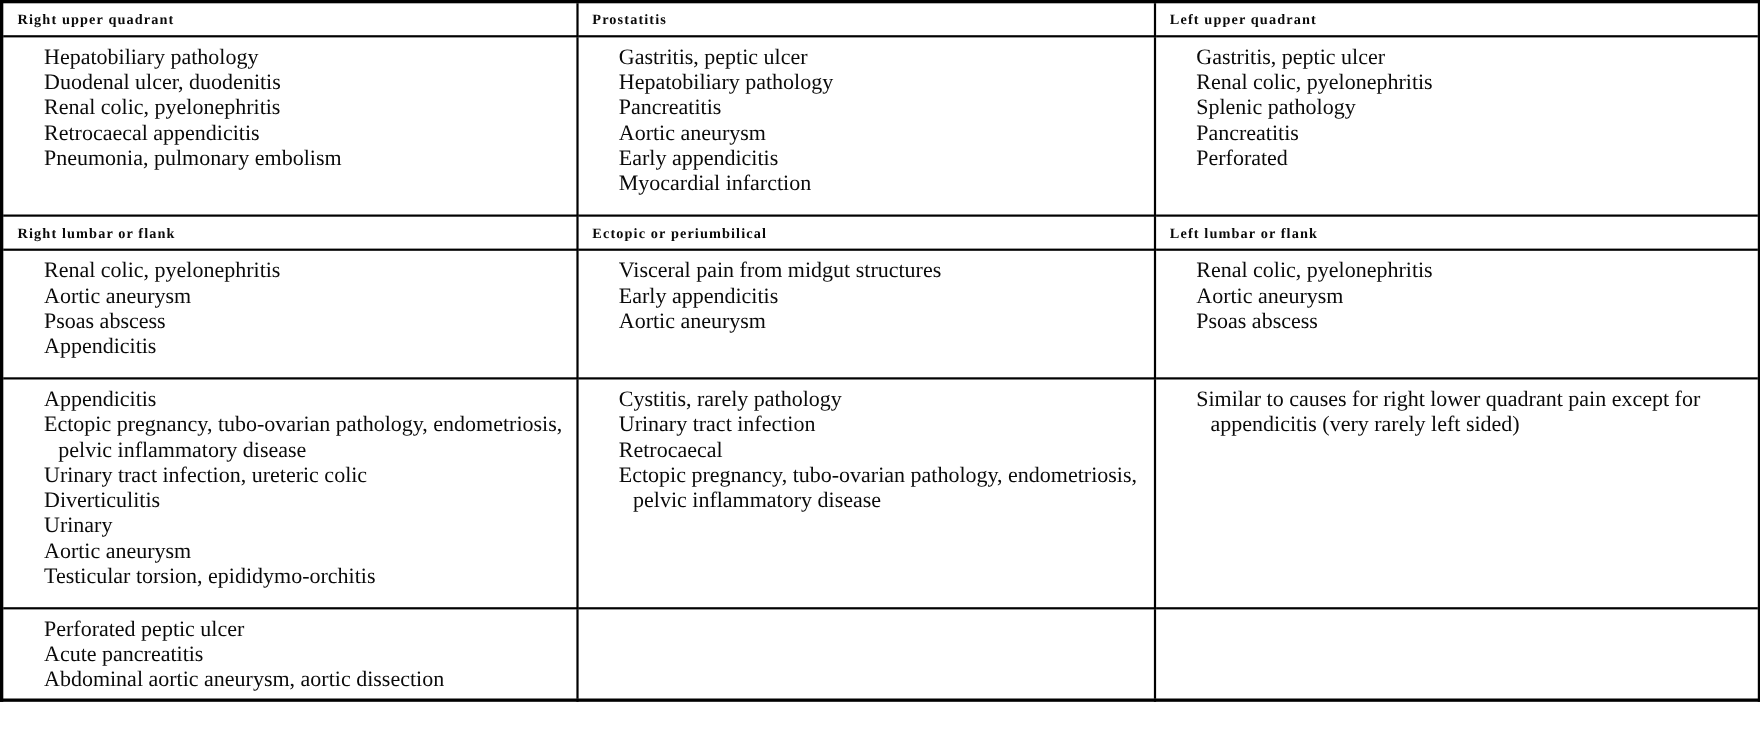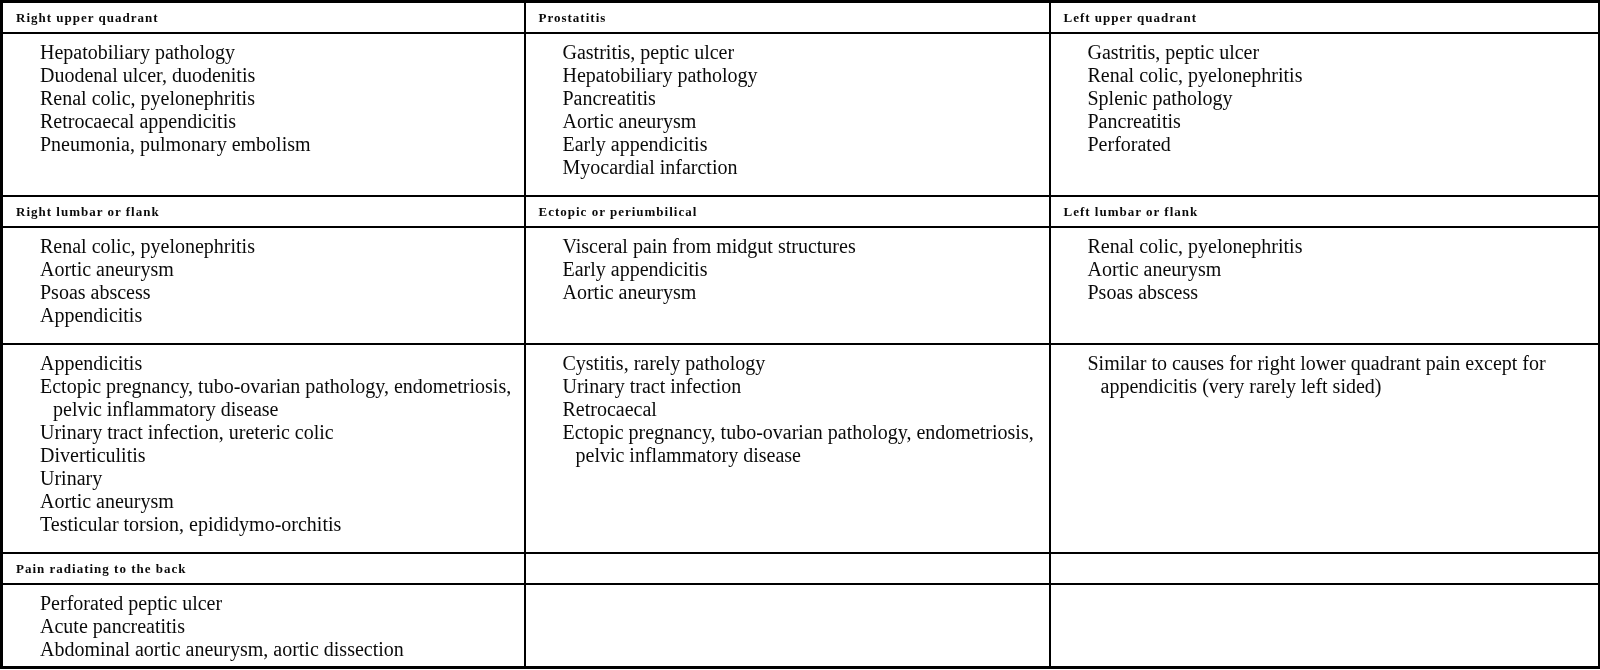--- a/index.html
+++ b/index.html
@@ -132,25 +132,20 @@
         <div class="item">Cystitis, rarely pathology</div>
         <div class="item">Urinary tract infection</div>
         <div class="item">Retrocaecal</div>
         <div class="item">Ectopic pregnancy, tubo-ovarian pathology, endometriosis, pelvic inflammatory disease</div>
       </td>
       <td>
         <div class="item">Similar to causes for right lower quadrant pain except for appendicitis (very rarely left sided)</div>
       </td>
     </tr>
 
-    <tr class="header-row">
-      <td>Pain radiating to the back</td>
-      <td></td>
-      <td></td>
-    </tr>
     <tr class="body-row body-r4">
       <td>
         <div class="item">Perforated peptic ulcer</div>
         <div class="item">Acute pancreatitis</div>
         <div class="item">Abdominal aortic aneurysm, aortic dissection</div>
       </td>
       <td></td>
       <td></td>
     </tr>
   </tbody>

